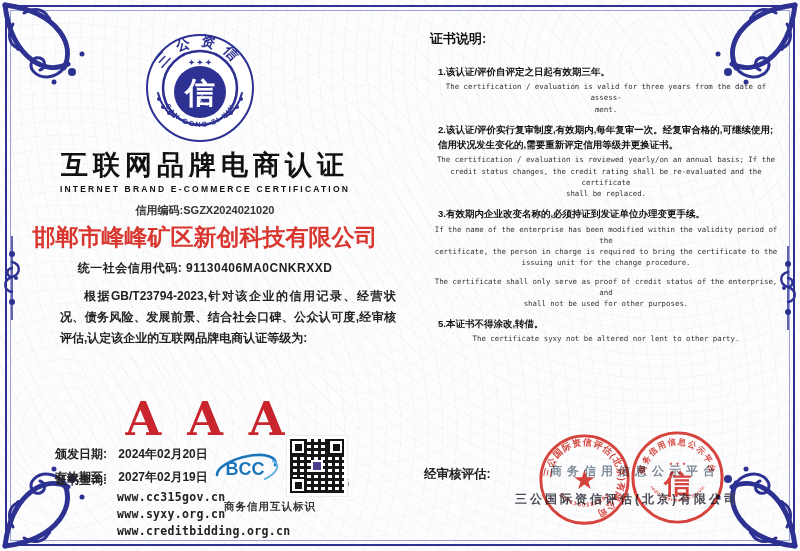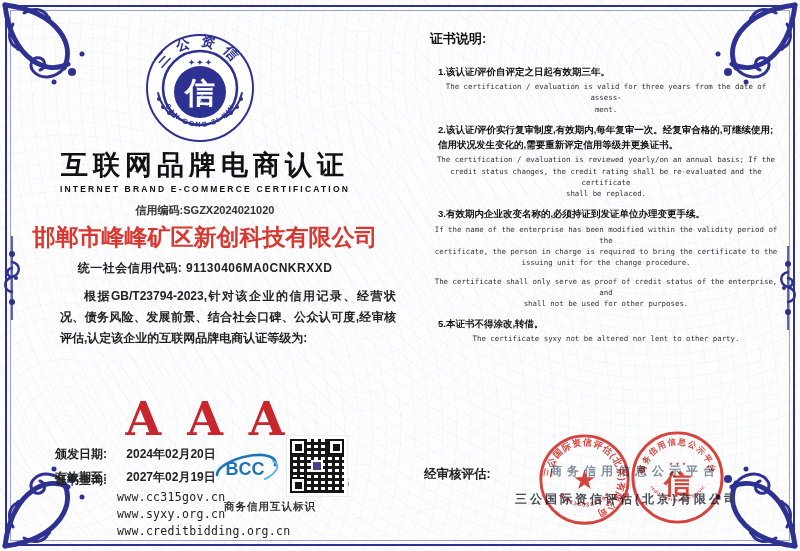--- a/index.html
+++ b/index.html
@@ -35,23 +35,23 @@
     font-size:23px;font-weight:bold;color:#d8362e;}
   .uscc{position:absolute;left:20px;top:260px;width:370px;text-align:center;
     font-size:12px;font-weight:bold;letter-spacing:.5px;color:#222;}
   .paragraph{position:absolute;left:42px;top:286px;width:336px;font-size:12px;font-weight:bold;
     line-height:1.75;text-indent:2em;text-align:justify;color:#222;margin-left:18px;}
   .rating{position:absolute;left:35px;top:348px;width:340px;text-align:center;
     font-family:"DejaVu Serif",serif;font-weight:bold;font-size:46px;color:#c8252c;
     letter-spacing:26px;text-indent:26px;margin-top:44px;}
 
   .kv{position:absolute;font-size:12px;font-weight:bold;color:#222;}
-  .kv .v{margin-left:16px;}
+  .kv .v{margin-left:8px;}
   .urls{position:absolute;left:117px;top:489px;font-family:"DejaVu Sans Mono",monospace;
-    font-size:11.5px;font-weight:normal;color:#222;line-height:17px;letter-spacing:.3px;}
+    font-size:11.5px;font-weight:bold;color:#222;line-height:17px;letter-spacing:.3px;}
 
   .bcc{position:absolute;left:210px;top:444px;width:70px;height:48px;}
   .mark-label{position:absolute;font-size:10.5px;font-weight:bold;color:#333;letter-spacing:1px;}
 
   .qr{position:absolute;left:286px;top:435px;width:60px;height:60px;background:#fff;
     border:1px solid #eee;}
   .qr-body{position:absolute;inset:3px;
     background-image:
       repeating-linear-gradient(0deg,#161616 0 3px,transparent 3px 6px),
       repeating-linear-gradient(90deg,#161616 0 3px,#fff 3px 7px);}

